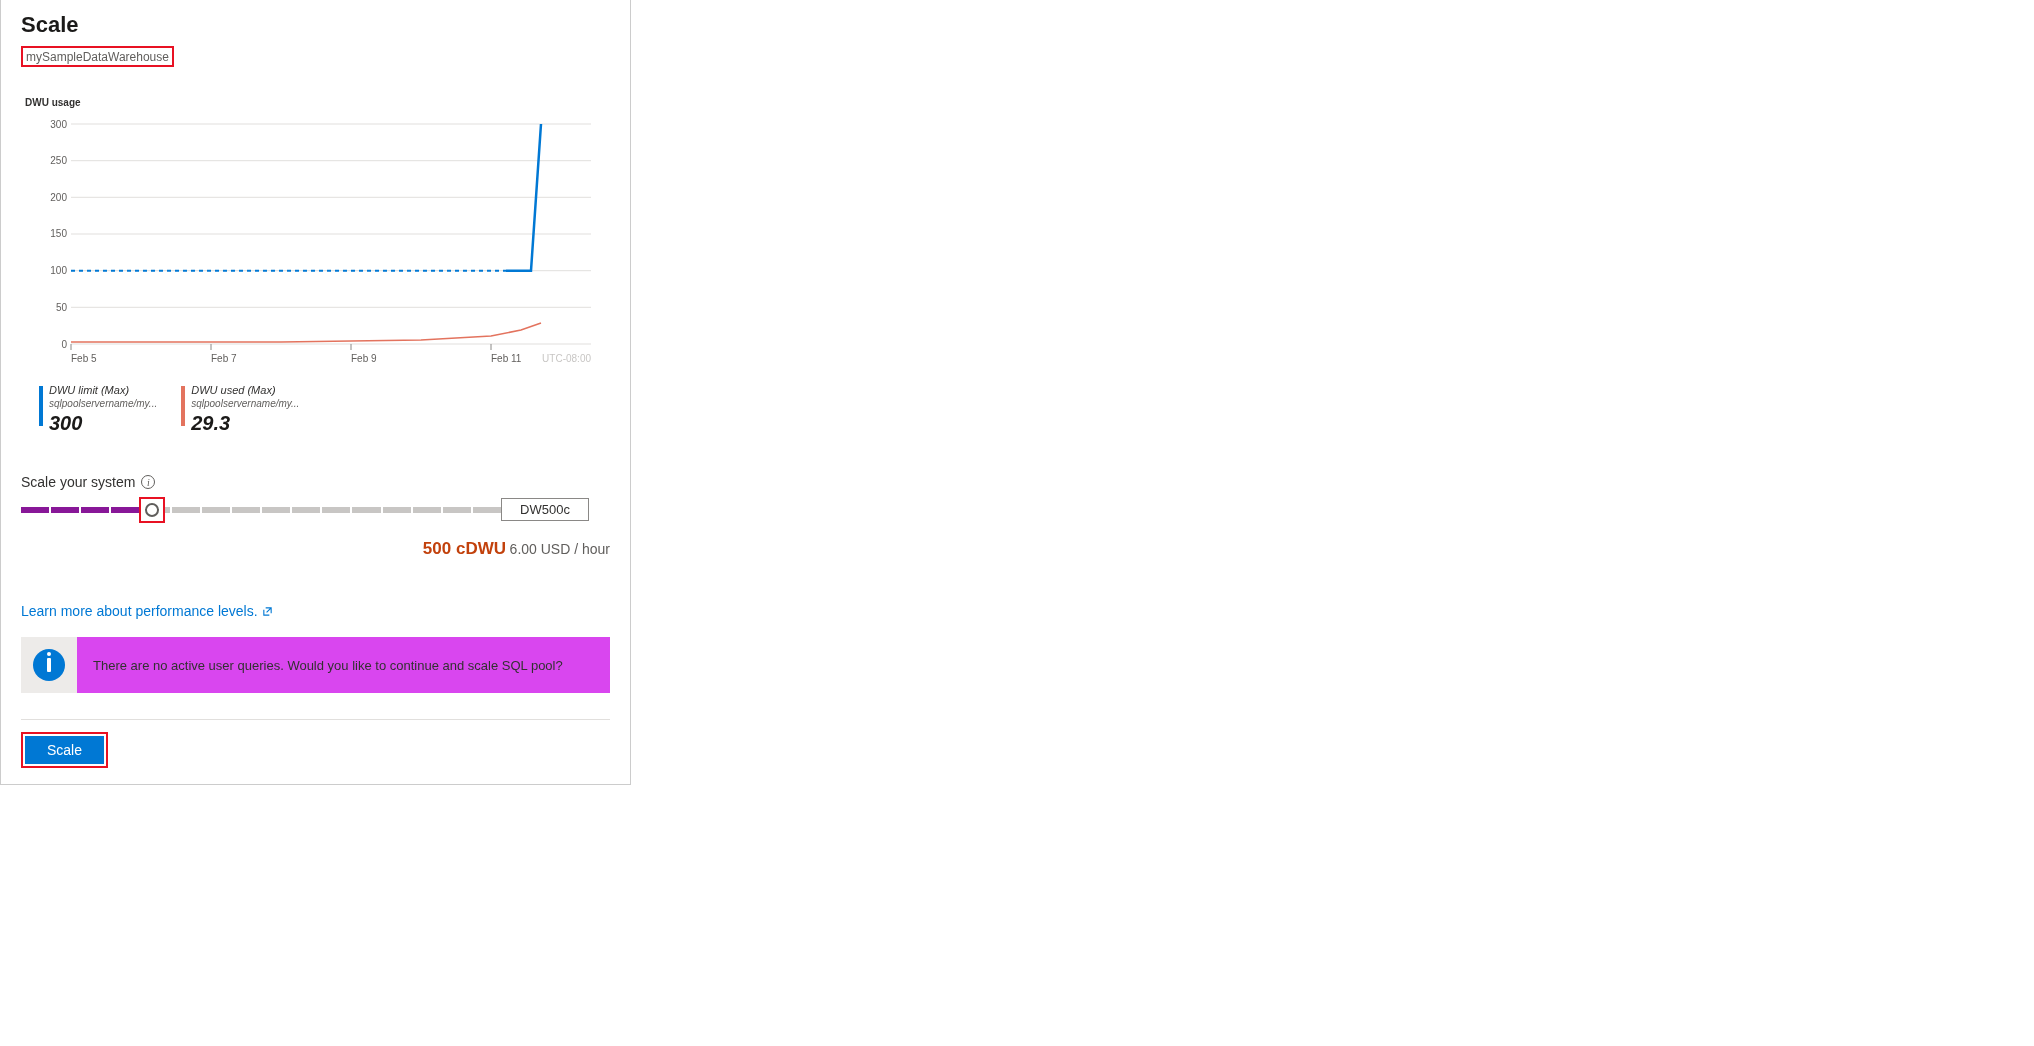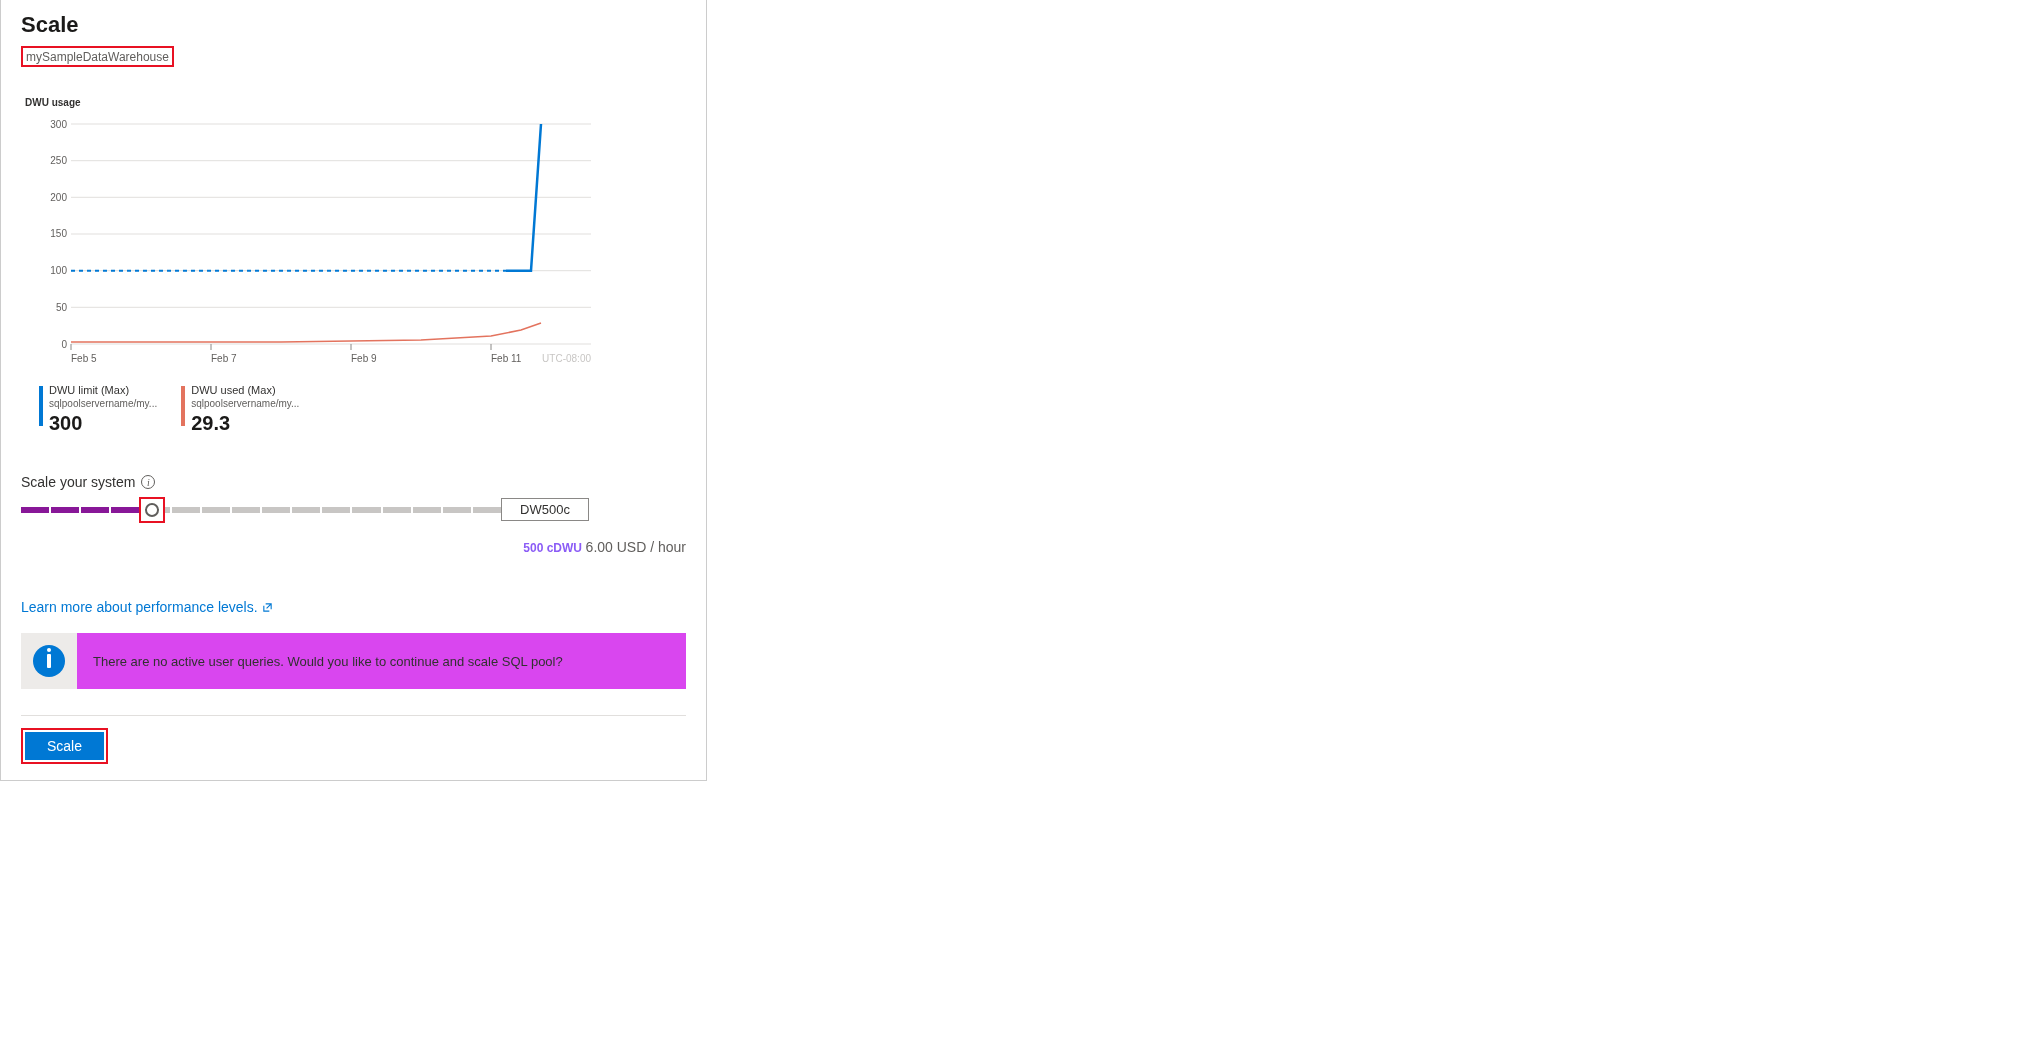--- a/index.html
+++ b/index.html
@@ -4,21 +4,21 @@
 <style>
   html, body {
     margin: 0;
     padding: 0;
     font-family: "Segoe UI", Arial, sans-serif;
     background: #fff;
     color: #323130;
     font-size: 13px;
   }
   .panel {
-    width: 707px;
+    width: 631px;
     border-left: 1px solid #ccc;
     border-right: 1px solid #ccc;
     border-bottom: 1px solid #ccc;
     box-sizing: border-box;
     padding: 10px 20px 16px 20px;
     position: relative;
   }
   .title {
     font-size: 22px;
     font-weight: 600;
@@ -66,21 +66,21 @@
   .legend-item {
     display: flex;
     align-items: flex-start;
     gap: 6px;
   }
   .legend-bar {
     width: 4px;
     height: 40px;
     margin-top: 2px;
   }
-  .legend-labels { line-height: 1.25; }
+  .legend-labels { line-height: 1.25; font-style: italic; }
   .legend-title {
     font-size: 11px;
     color: #323130;
   }
   .legend-sub {
     font-size: 10px;
     color: #605e5c;
   }
   .legend-value {
     font-size: 20px;
@@ -158,23 +158,23 @@
     font-size: 13px;
     text-align: center;
     min-width: 86px;
   }
   .price-row {
     text-align: right;
     margin-top: 18px;
     padding-right: 0;
   }
   .price-strong {
-    font-size: 12px;
+    font-size: 17px;
     font-weight: 600;
-    color: #8b5cf6;
+    color: #c2410c;
     margin-top: 40px;
   }
   .price-rest {
     font-size: 14px;
     color: #605e5c;
   }
   .learn-link {
     display: inline-flex;
     align-items: center;
     gap: 4px;

